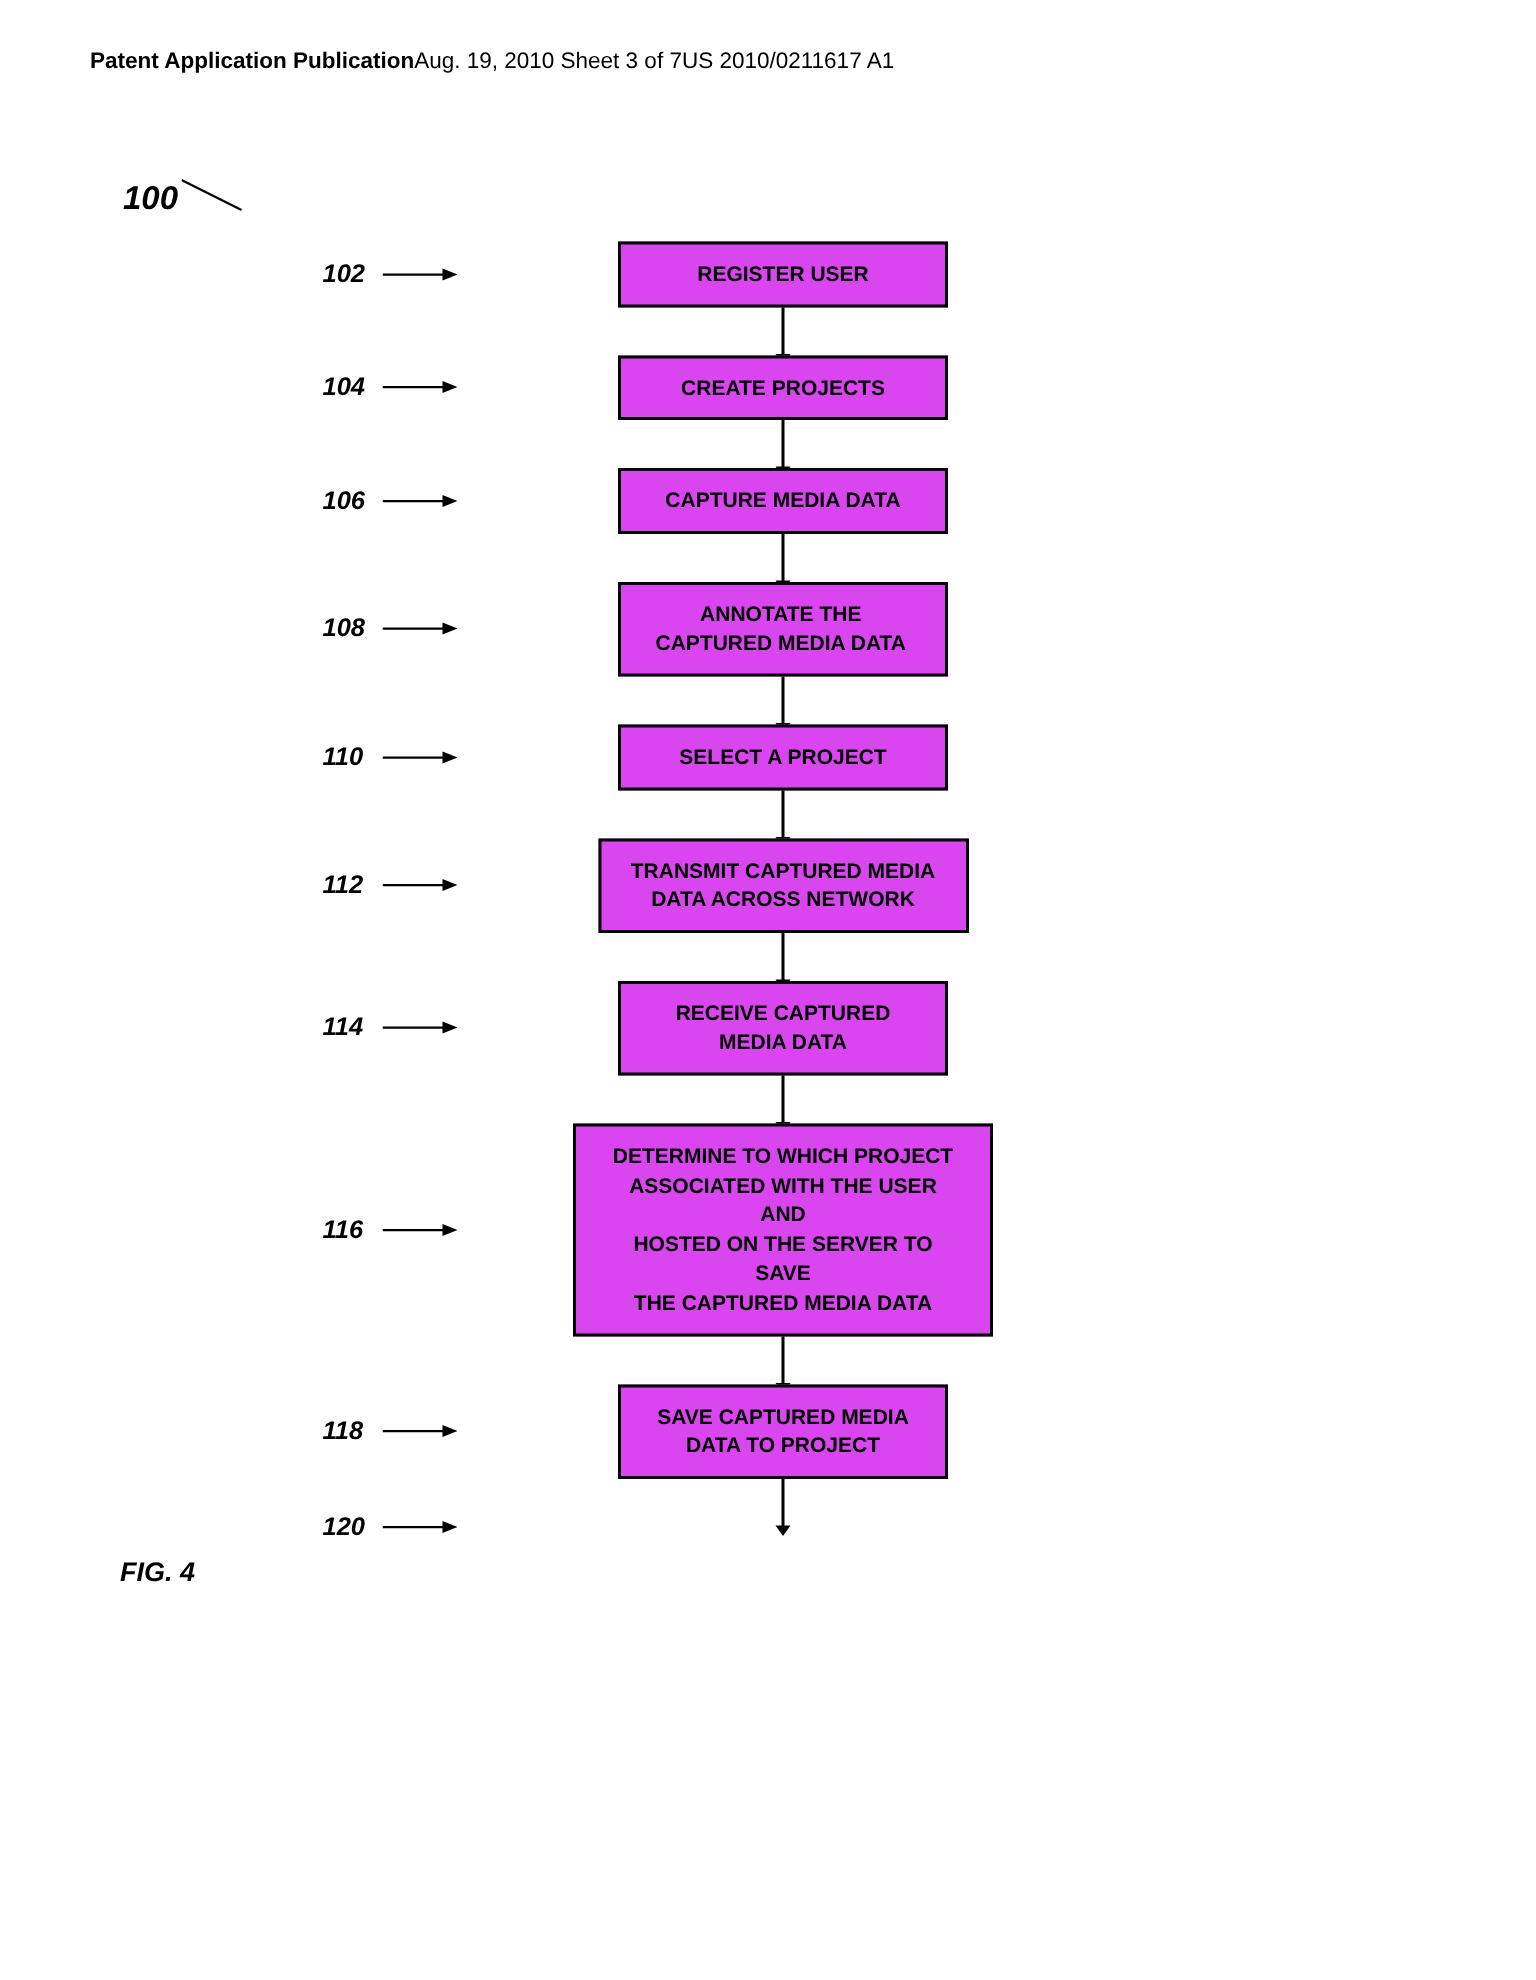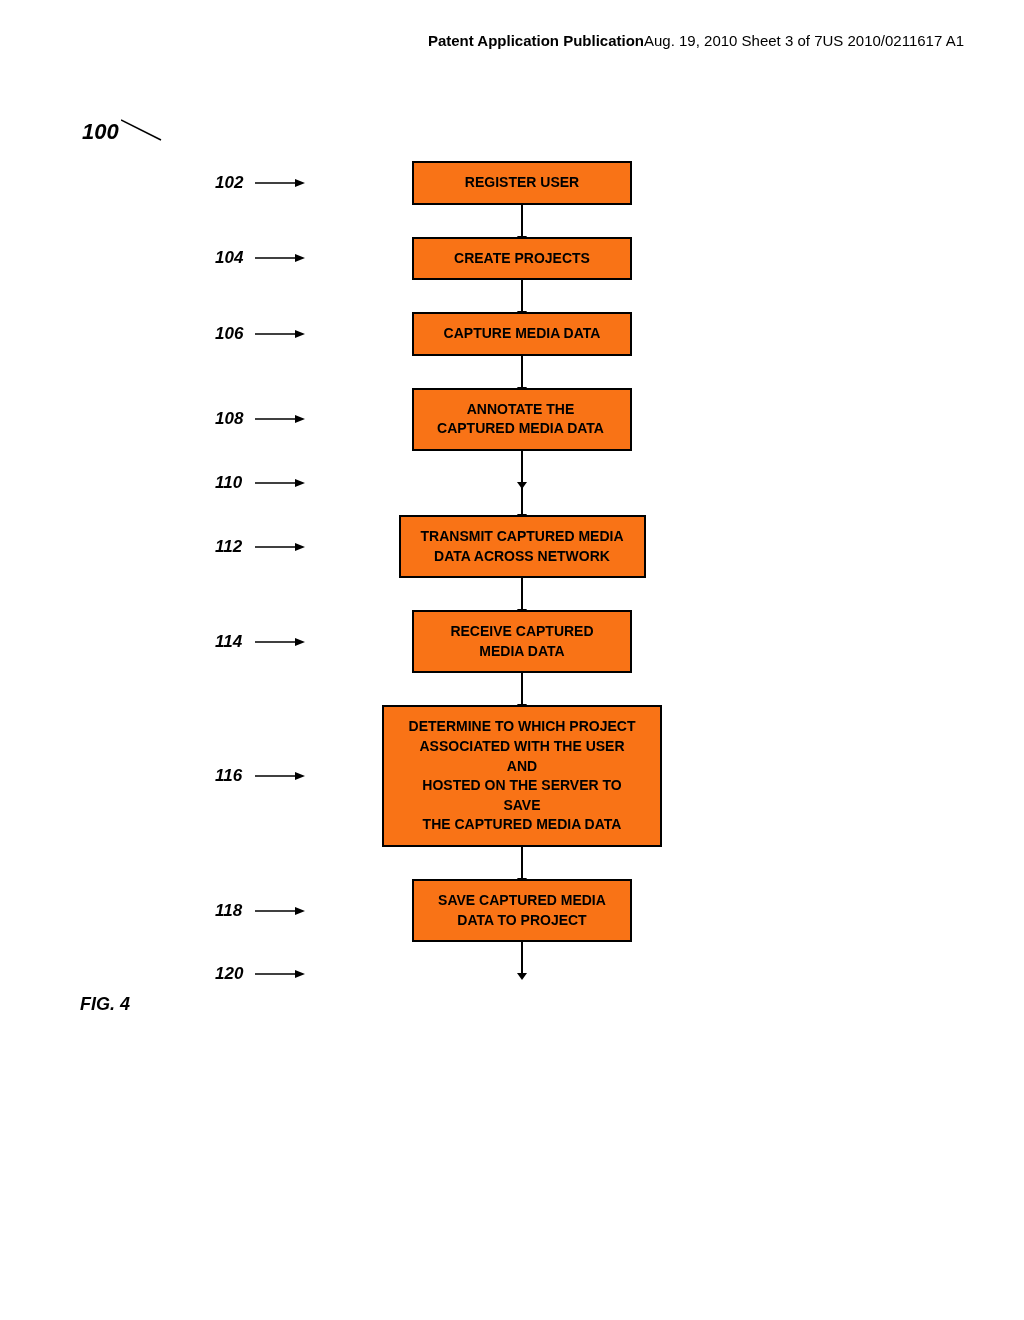--- a/index.html
+++ b/index.html
@@ -7,21 +7,21 @@
       background: #fff;
       font-family: Arial, Helvetica, sans-serif;
       width: 1024px;
       min-height: 1320px;
       position: relative;
       overflow-x: hidden;
     }
 
     .page-header {
       display: flex;
-      justify-content: flex-end;
+      justify-content: flex-start;
       align-items: flex-start;
       padding: 30px 60px 10px 60px;
       border-bottom: none;
     }
 
     .header-left {
       font-size: 15px;
       font-weight: bold;
       line-height: 1.4;
     }
@@ -58,21 +58,21 @@
     .step-box {
       border: 2px solid #000;
       padding: 10px 20px;
       text-align: center;
       font-size: 14px;
       font-weight: bold;
       font-family: Arial, Helvetica, sans-serif;
       min-width: 220px;
       max-width: 280px;
       line-height: 1.4;
-      background: #f97316;
+      background: #d946ef;
     }
 
     .fig-caption {
       text-align: left;
       font-size: 18px;
       font-weight: bold;
       font-style: italic;
       margin-top: 30px;
     }
 
@@ -190,20 +190,21 @@
       </div>
       <div class="arrow-seg" style="height: 32px;">
         <div class="v-line-arrow"></div>
       </div>
       <div class="label-box-row">
         <span class="step-num">110</span>
         <svg width="50" height="20" style="position: absolute; left: 175px;">
           <line x1="0" y1="10" x2="45" y2="10" stroke="#000" stroke-width="1.5"></line>
           <polygon points="40,6 50,10 40,14" fill="#000"></polygon>
         </svg>
+        <div class="step-box" style="white-space: pre-line;">SELECT A PROJECT</div>
       </div>
       <div class="arrow-seg" style="height: 32px;">
         <div class="v-line-arrow"></div>
       </div>
       <div class="label-box-row">
         <span class="step-num">112</span>
         <svg width="50" height="20" style="position: absolute; left: 175px;">
           <line x1="0" y1="10" x2="45" y2="10" stroke="#000" stroke-width="1.5"></line>
           <polygon points="40,6 50,10 40,14" fill="#000"></polygon>
         </svg>

